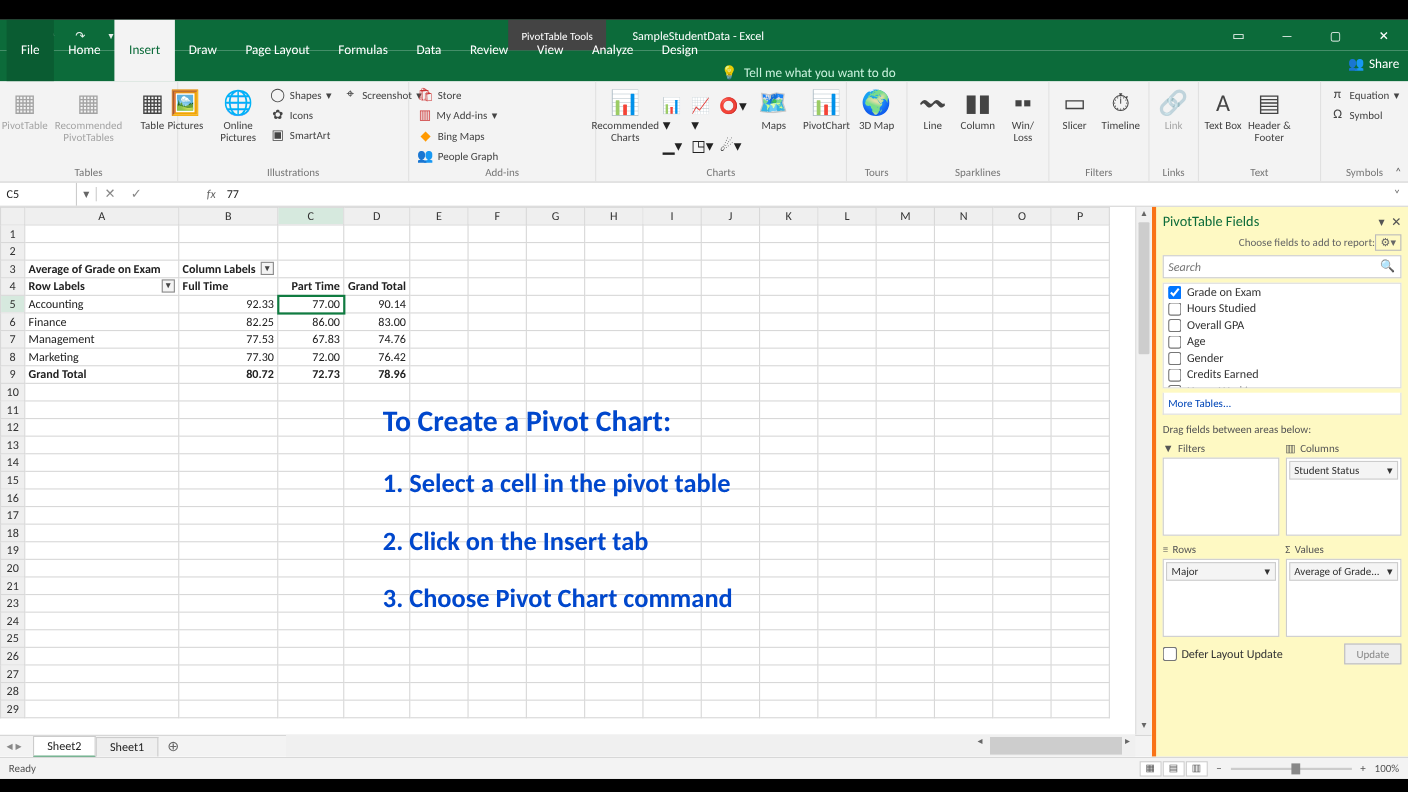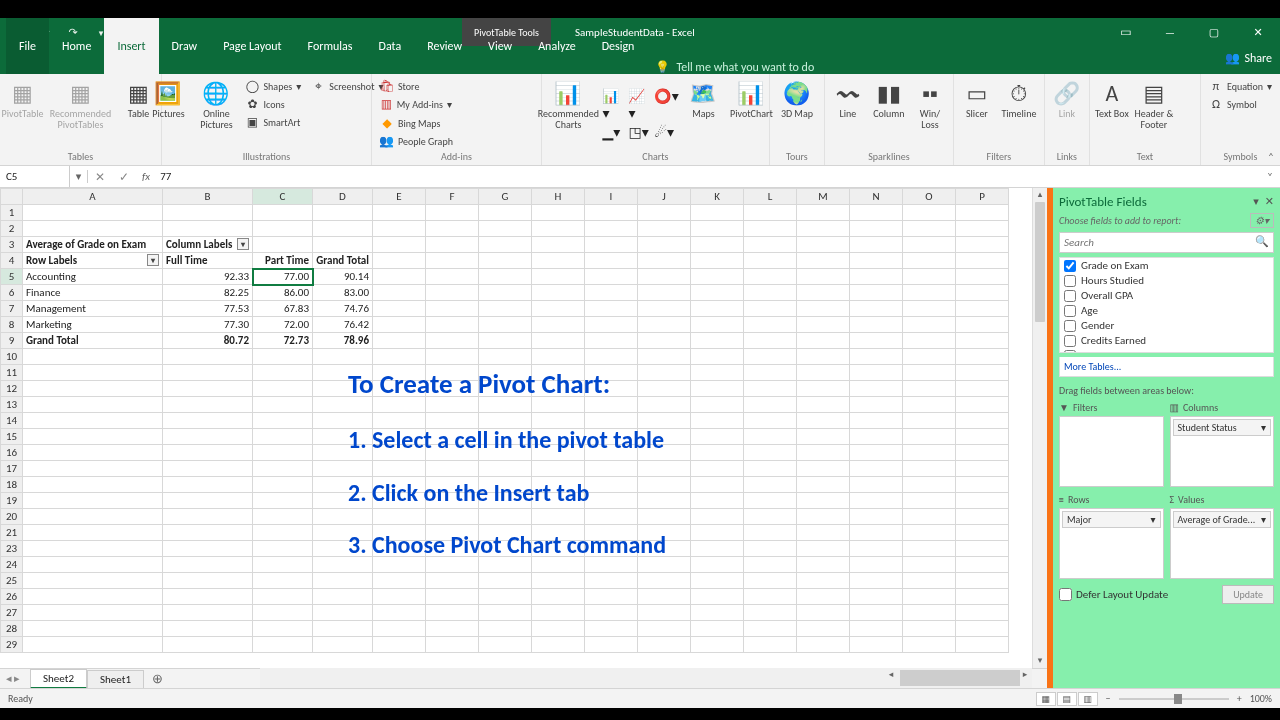--- a/index.html
+++ b/index.html
@@ -34,21 +34,21 @@
 .rbtn-small { display:flex; align-items:center; gap:4px; font-size:10px; color:#444; padding:1px 4px; white-space:nowrap; }
 .rbtn-small .si { width:14px; height:14px; display:inline-flex; align-items:center; justify-content:center; font-size:12px; }
 .ribbon-collapse { position:absolute; right:6px; bottom:2px; color:#666; font-size:11px; }
 
 
 .fbar { height:22px; border-bottom:1px solid #d4d4d4; display:flex; align-items:center; background:#fff; }
 .namebox { width:70px; border-right:1px solid #ccc; padding:0 6px; font-size:11px; height:100%; display:flex; align-items:center; }
 .namebox-drop { width:18px; text-align:center; color:#666; border-right:1px solid #ccc;}
 .fbar-btns { display:flex; }
 .fbar-btn { width:24px; text-align:center; color:#888; font-size:12px; }
-.fbar-fx { font-style:italic; color:#666; padding:0 6px; }
+.fbar-fx { font-style:italic; color:#666; padding:0 6px;margin-left:46px; }
 .fbar-input { flex:1; padding:0 4px; font-size:11px; }
 .fbar-expand { width:20px; text-align:center; color:#666; }
 
 
 .main { flex:1; display:flex; overflow:hidden; }
 
 
 .sheet { flex:1; display:flex; flex-direction:column; overflow:hidden; position:relative; background:#fff;}
 .grid-wrap { flex:1; overflow:hidden; position:relative; }
 table.grid { border-collapse:collapse; table-layout:fixed; }
@@ -78,25 +78,25 @@
 .hscroll .thumb{position:absolute; left:0; width:120px; top:0; bottom:0; background:#cdcdcd;}
 
 
 .sheet-tabs { height:20px; background:#f3f3f3; border-top:1px solid #d4d4d4; display:flex; align-items:center; padding-left:30px; gap:0; }
 .sheet-tabs .nav { position:absolute; left:6px; display:flex; gap:2px; color:#888; }
 .stab { padding:2px 12px; border:1px solid #ccc; border-bottom:none; background:#efefef; font-size:11px; }
 .stab.active { background:#fff; border-bottom:2px solid #107c41; }
 .stab.add { border:none; background:none; font-size:13px; color:#666; padding:0 8px;}
 
 
-.fields-pane { width:233px; background:#86efac; border-left:6px solid #f97316; display:flex; flex-direction:column; padding:6px 6px 4px; gap:4px; font-size:11px; color:#333; }
+.fields-pane { width:233px; background:#fef9c3; border-left:4px solid #f97316; display:flex; flex-direction:column; padding:6px 6px 4px; gap:4px; font-size:11px; color:#333; }
 .fp-head { display:flex; align-items:center; justify-content:space-between; }
 .fp-title { font-size:13px; color:#0c6b3a; }
 .fp-head-btns { display:flex; gap:6px; color:#555; }
-.fp-sub { font-size:10px; color:#666; display:flex; align-items:center; justify-content:space-between;font-style:italic;}
+.fp-sub { font-size:10px; color:#666; display:flex; align-items:center; justify-content:flex-end;}
 .fp-search { position:relative; }
 .fp-search input { width:100%; border:1px solid #ccc; padding:3px 20px 3px 4px; font-size:11px; font-style:italic; color:#888; }
 .fp-search .mag { position:absolute; right:5px; top:3px; color:#777; }
 .fp-fields { border:1px solid #ddd; background:#fff; height:96px; overflow:hidden; position:relative;}
 .fp-field { display:flex; align-items:center; gap:5px; padding:1px 4px; }
 .fp-field.sel { background:#fffce0; }
 .fp-field input { width:12px; height:12px; }
 .fp-more { color:#0046b8; padding:3px 4px; border:1px solid #ddd; border-top:none; background:#fff; font-size:10px;}
 .fp-drag { font-size:10px; color:#555; margin-top:3px;}
 .fp-areas { display:grid; grid-template-columns:1fr 1fr; grid-template-rows:86px 86px; gap:6px; }

